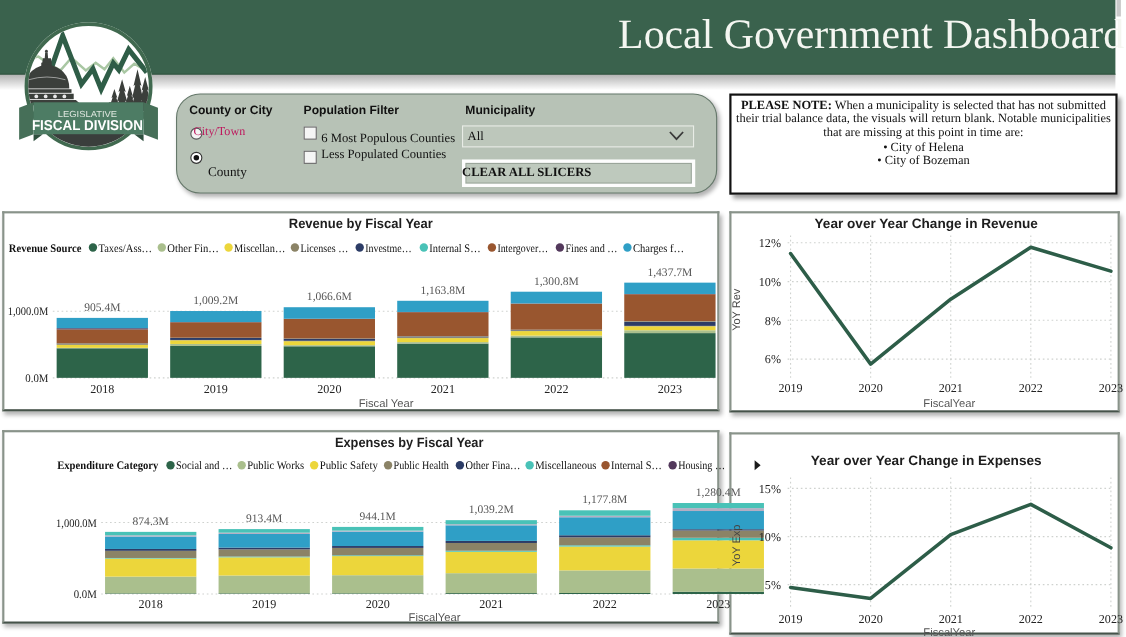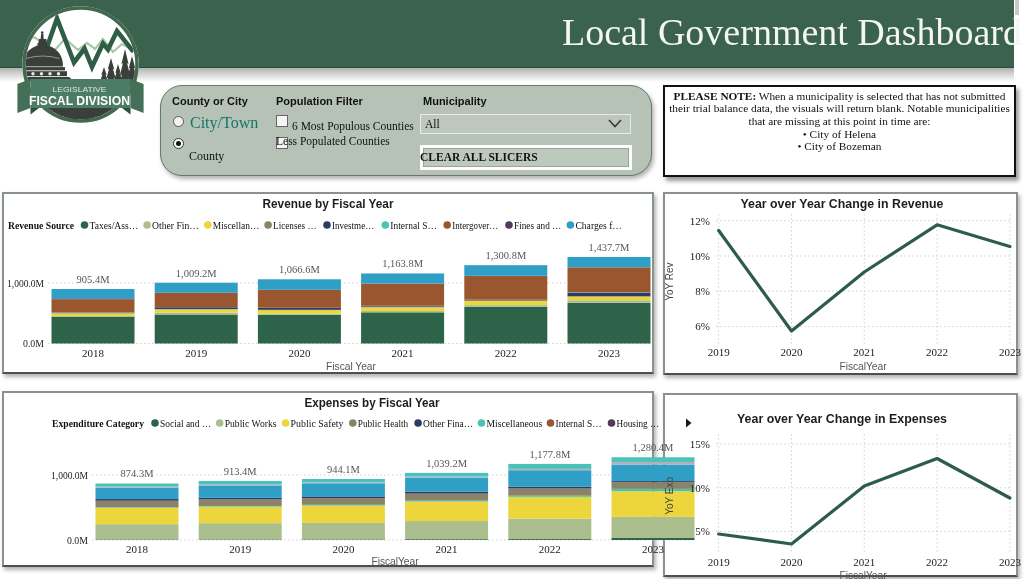--- a/index.html
+++ b/index.html
@@ -1,17 +1,17 @@
 <!DOCTYPE html>
 <html><head><meta charset="utf-8"><style>html,body{margin:0;padding:0;width:1024px;height:579px;background:#fff;overflow:hidden;}body{font-family:'Liberation Sans',sans-serif;position:relative;}.abs{position:absolute;}.panel{position:absolute;background:#fff;border:2px solid #89938a;border-bottom-color:#46534a;box-shadow:2px 3px 4px rgba(0,0,0,0.30);box-sizing:border-box;}</style></head><body>
 <div class="abs" style="left:0;top:0;width:1014px;height:68px;background:#3a624d;border-bottom:1.5px solid #2b4c3a;box-sizing:border-box;"></div>
 <div class="abs" style="left:0;top:68px;width:1014px;height:15px;background:linear-gradient(#b3b3b3,rgba(255,255,255,0) 93%);"></div>
 <div class="abs" style="left:1015px;top:0;width:4px;height:15px;background:#c9c9c9;"></div>
 <div class="abs" style="left:0;top:9.5px;width:1022px;text-align:right;font-family:'Liberation Serif',serif;font-size:38px;color:#f4f6f1;">Local Government Dashboard</div>
-<div class="abs" style="left:16px;top:3px;"><svg width="130" height="125" viewBox="0 0 130 125" style="overflow:visible">
+<div class="abs" style="left:16px;top:17px;"><svg width="130" height="125" viewBox="0 0 130 125" style="overflow:visible">
       <defs>
         <clipPath id="lc">
           <circle cx="64.5" cy="61.5" r="54.8"></circle>
         </clipPath>
       </defs>
       <circle cx="64.5" cy="61.5" r="58.3" fill="#ffffff"></circle>
       <circle cx="64.5" cy="61.5" r="56.5" fill="#ffffff" stroke="#40694f" stroke-width="3.4"></circle>
       <g clip-path="url(#lc)">
         <polyline points="7,37 19,34.5 28,41 39,47 49,35.5 62,47 71,40 79,46 87,36 97,49 106,41 115,46 123,43" fill="none" stroke="#a9c7a3" stroke-width="2.2"></polyline>
         <polyline points="30,47 41,15.5 58,59.5 68.5,45.5 76,64 87,40.5 92,46.5 101,28 116,47 123,41" fill="none" stroke="#2f5d47" stroke-width="4.6"></polyline>
@@ -46,26 +46,26 @@
       <text x="63.5" y="89" text-anchor="middle" font-family="'Liberation Sans',sans-serif" font-size="8" fill="#dfe7df" textLength="54" lengthAdjust="spacingAndGlyphs">LEGISLATIVE</text>
       <text x="63.5" y="101.5" text-anchor="middle" font-family="'Liberation Sans',sans-serif" font-size="13" font-weight="bold" fill="#ffffff" textLength="101" lengthAdjust="spacingAndGlyphs">FISCAL DIVISION</text>
     </svg></div>
 <div class="abs" style="left:160px;top:84.5px;width:492px;height:91px;background:#b7c2b6;border:1px solid #65786a;border-radius:22px;box-shadow:2px 3px 4px rgba(0,0,0,0.3);box-sizing:border-box;"></div>
 <div class="abs" style="left:172px;top:95px;font-weight:bold;font-size:11px;color:#111;">County or City</div>
 <div class="abs" style="left:276px;top:95px;font-weight:bold;font-size:11px;color:#111;">Population Filter</div>
 <div class="abs" style="left:423px;top:95px;font-weight:bold;font-size:11px;color:#111;">Municipality</div>
 <div class="abs" style="left:173px;top:116px;width:9px;height:9px;border:1px solid #555;border-radius:50%;background:#f3f3f3;"></div>
 <div class="abs" style="left:173px;top:138px;width:9px;height:9px;border:1px solid #333;border-radius:50%;background:#fff;"></div>
 <div class="abs" style="left:176px;top:141px;width:5px;height:5px;border-radius:50%;background:#111;"></div>
-<div class="abs" style="left:190px;top:114px;font-family:'Liberation Serif',serif;font-size:16px;color:#0f766e;">City/Town</div>
+<div class="abs" style="left:176px;top:114px;font-family:'Liberation Serif',serif;font-size:11px;color:#be185d;">City/Town</div>
 <div class="abs" style="left:189px;top:136px;font-family:'Liberation Serif',serif;font-size:12px;color:#111;margin-top:13px;">County</div>
 <div class="abs" style="left:276px;top:115px;width:10px;height:10px;border:1px solid #666;background:#f5f5f5;"></div>
 <div class="abs" style="left:276px;top:137px;width:10px;height:10px;border:1px solid #666;background:#f5f5f5;"></div>
 <div class="abs" style="left:292px;top:120px;font-family:'Liberation Serif',serif;font-size:11.5px;color:#111;">6 Most Populous Counties</div>
-<div class="abs" style="left:276px;top:135px;font-family:'Liberation Serif',serif;font-size:11.5px;color:#111;">Less Populated Counties</div>
+<div class="abs" style="left:292px;top:135px;font-family:'Liberation Serif',serif;font-size:11.5px;color:#111;">Less Populated Counties</div>
 <div class="abs" style="left:420px;top:114px;width:211px;height:20px;background:#bdc7bb;border:1.5px solid #e8ece6;box-sizing:border-box;"></div>
 <div class="abs" style="left:425px;top:117.5px;font-family:'Liberation Serif',serif;font-size:11.5px;color:#111;">All</div>
 <svg class="abs" style="left:608px;top:119px;" width="14" height="9" viewBox="0 0 14 9">
     <path d="M1 1 L7 7.5 L13 1" fill="none" stroke="#3a3a3a" stroke-width="1.6"></path>
   </svg>
 <div class="abs" style="left:420px;top:145px;width:212px;height:25px;background:#bec9bd;border:3px solid #fdfdfd;box-sizing:border-box;box-shadow:0 0 0 1px #9aa59a inset;"></div>
 <div class="abs" style="left:420px;top:151px;width:212px;font-family:'Liberation Serif',serif;font-weight:bold;font-size:11.5px;color:#111;">CLEAR ALL SLICERS</div>
 <div class="abs" style="left:663px;top:85px;width:353px;height:92px;background:#fff;border:2px solid #111;box-shadow:3px 4px 4px rgba(0,0,0,0.4);box-sizing:border-box;"></div>
 <div class="abs" style="left:666px;top:89.5px;width:347px;text-align:center;font-family:'Liberation Serif',serif;font-size:11.3px;line-height:12.7px;color:#111;white-space:nowrap;"><b>PLEASE NOTE:</b> When a municipality is selected that has not submitted<br>their trial balance data, the visuals will return blank. Notable municipalities<br>that are missing at this point in time are:<br>• City of Helena<br>• City of Bozeman</div>
 <div class="panel" style="left:2px;top:192px;width:652px;height:182px;"></div>

